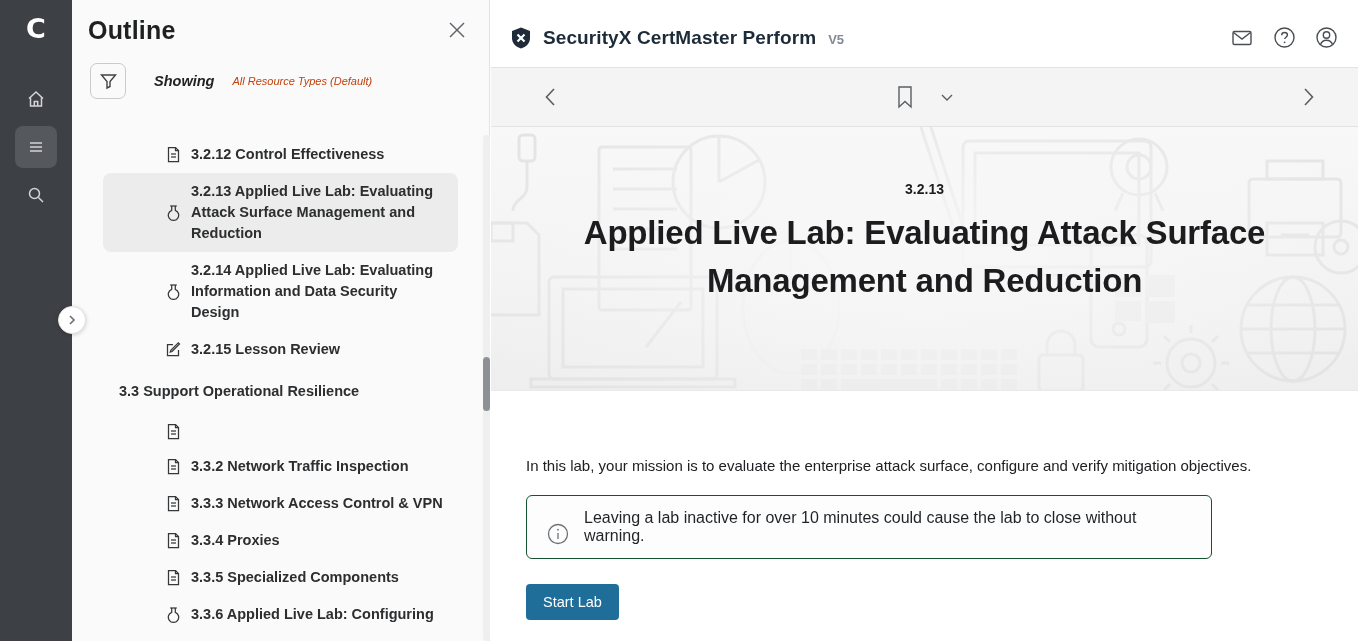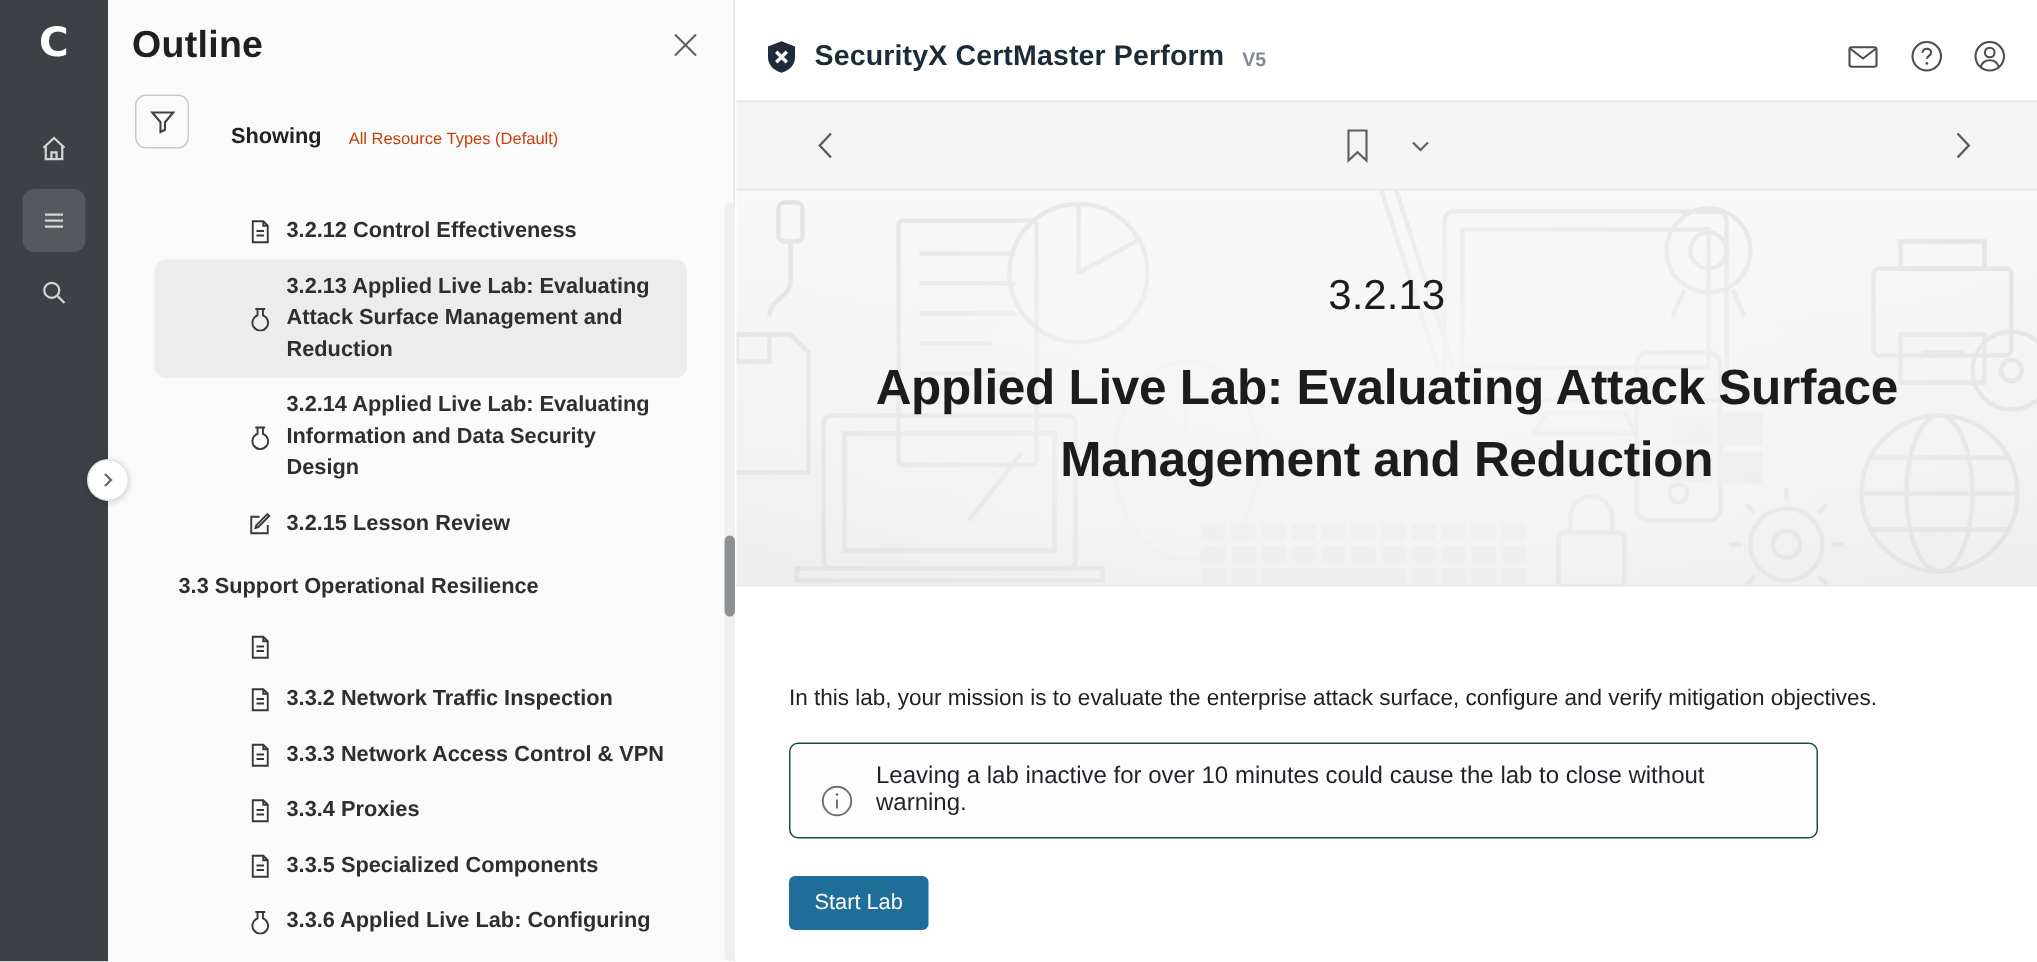--- a/index.html
+++ b/index.html
@@ -17,21 +17,21 @@
   
   .expand-fab { position:absolute; left:58px; top:306px; width:28px; height:28px; border-radius:50%; background:#ffffff; border:1px solid #e3e3e3; box-shadow:0 1px 4px rgba(0,0,0,.18); z-index:40; display:flex; align-items:center; justify-content:center; cursor:pointer; }
   .expand-fab svg { stroke:#6a6e72; fill:none; stroke-width:1.6; }
 
   
   .outline-panel { position:absolute; left:72px; top:0; width:418px; height:641px; background:#fafafa; border-right:1px solid #e2e2e2; z-index:20; }
   .outline-header { display:flex; align-items:flex-start; justify-content:space-between; padding:16px 22px 0 16px; }
   .outline-title { font-size:25px; font-weight:700; color:#1e2022; letter-spacing:.2px; }
   .close-btn { margin-top:4px; cursor:pointer; }
   .close-btn svg { stroke:#5f6368; stroke-width:1.4; }
-  .filter-row { display:flex; align-items:flex-end; margin:18px 0 0 18px; }
+  .filter-row { display:flex; align-items:center; margin:18px 0 0 18px;font-style:italic; }
   .filter-btn { width:36px; height:36px; border:1px solid #c8cacc; border-radius:7px; background:#fafafa; display:flex; align-items:center; justify-content:center; cursor:pointer; }
   .filter-btn svg { stroke:#3f4347; fill:none; stroke-width:1.4; }
   .filter-label { margin-left:28px; font-size:14.5px; font-weight:700; color:#202224; }
   .filter-value { margin-left:18px; font-size:11px; color:#c2410c; }
 
   .outline-list { position:absolute; top:136px; left:31px; width:355px; }
   .o-item { display:flex; align-items:center; gap:9px; padding:8px 10px; margin-left:52px; border-radius:8px; font-size:14.5px; font-weight:600; color:#2c2e30; line-height:21px; cursor:pointer; }
   .o-item.selected { background:#ececec; margin-left:0; padding-left:62px; }
   .o-item svg { flex:0 0 17px; stroke:#35383b; fill:none; stroke-width:1.25; }
   .o-section { margin:13px 0 13px 16px; font-size:14.5px; font-weight:700; color:#2c2e30; line-height:21px; }
@@ -56,21 +56,21 @@
   .nav-next { right:42px; }
   .bookmark-group { position:absolute; left:50%; top:50%; transform:translate(-50%,-50%); display:flex; align-items:center; gap:26px; }
   .bookmark-group .hicon { cursor:pointer; display:flex; }
   .bookmark-group svg { stroke:#5a5e62; fill:none; stroke-width:1.4; }
 
   
   .hero { position:relative; height:264px; background:linear-gradient(180deg,#f8f8f8,#eeeeee); border-bottom:1px solid #e9e9e9; overflow:hidden; }
   .hero-pattern { position:absolute; inset:0; }
   .hero-veil { position:absolute; inset:0; background:radial-gradient(ellipse 60% 75% at 50% 48%, rgba(248,248,248,.9) 0%, rgba(248,248,248,0) 100%); }
   .hero-text { position:relative; text-align:center; padding-top:54px; z-index:2; }
-  .lesson-number { font-size:28px; font-weight:400; color:#1c1c1e; margin-bottom:21px; }
+  .lesson-number { font-size:14px; font-weight:700; color:#1c1c1e; margin-bottom:12px; }
   .lesson-title { font-size:33px; font-weight:700; color:#1c1c1e; line-height:48px; max-width:710px; margin:0 auto; letter-spacing:-.2px; }
 
   
   .page-body { padding:66px 0 0 35px; }
   .desc { font-size:15px; color:#202124; }
   .notice { margin-top:21px; width:686px; min-height:52px; border:1px solid #14532d; border-radius:6px; background:#fdfdfe; display:flex; align-items:flex-end; gap:15px; padding:13px 20px; }
   .notice svg { flex:0 0 22px; stroke:#6d7175; fill:none; stroke-width:1.3; }
   .notice-text { font-size:16px; color:#1f2327; }
   .start-btn { margin-top:25px; display:inline-block; background:#1f6e99; color:#ffffff; border:none; border-radius:4px; padding:10px 17px; font-size:14.5px; font-family:"Liberation Sans",sans-serif; cursor:pointer; }
 </style>

